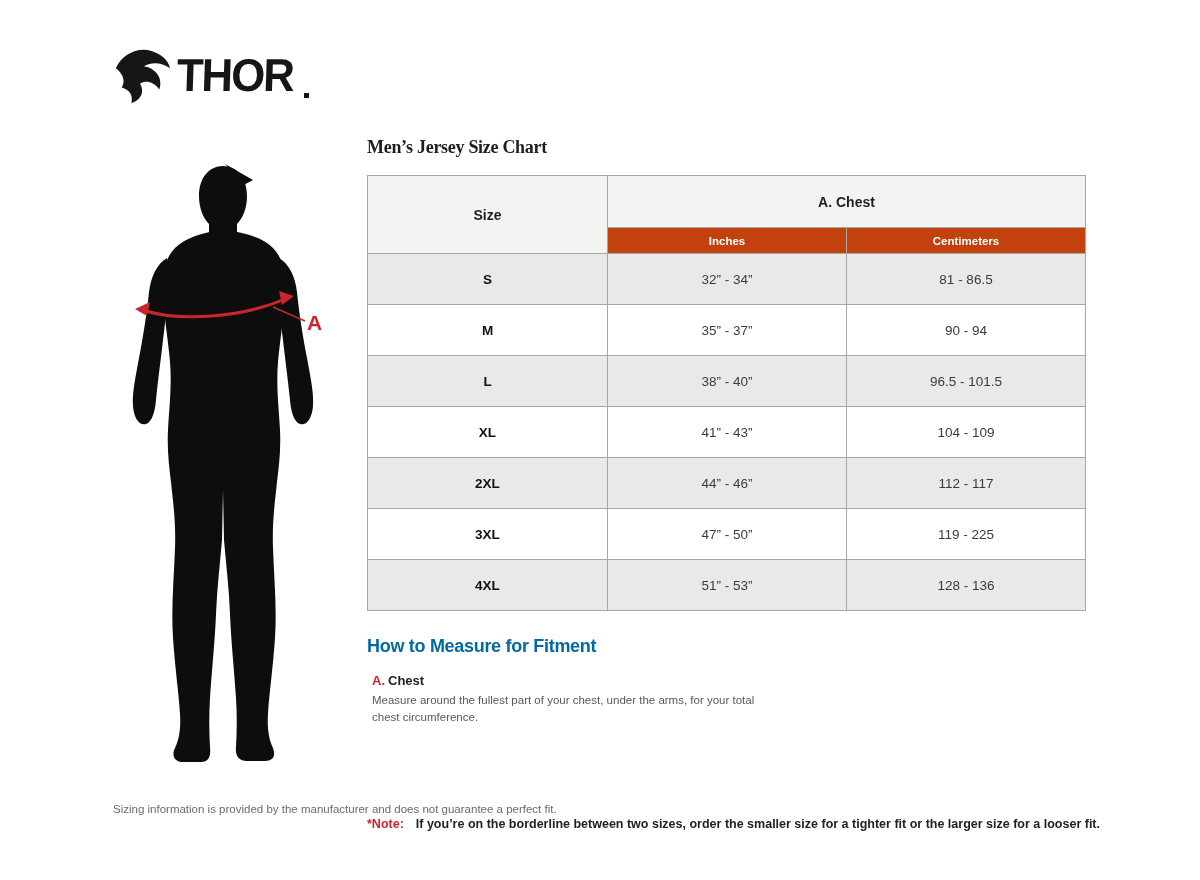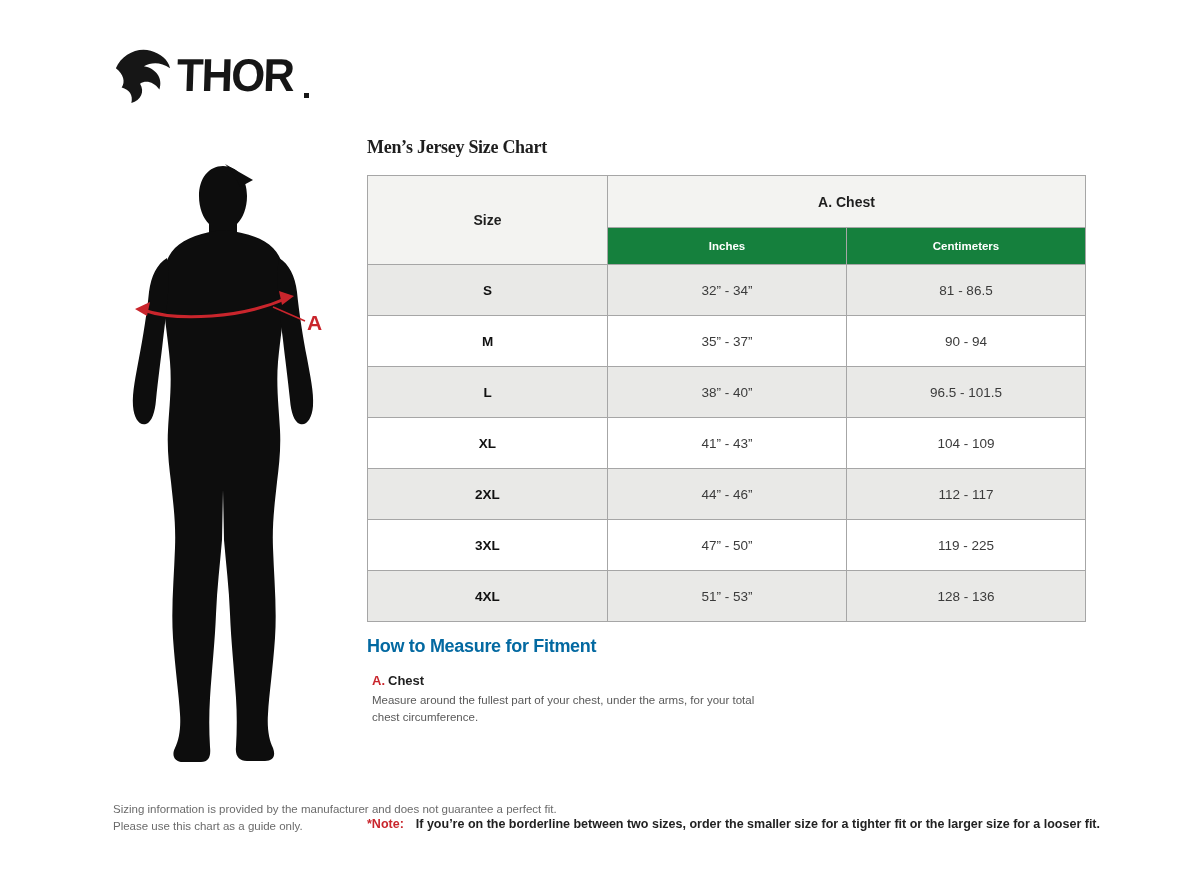--- a/index.html
+++ b/index.html
@@ -20,21 +20,21 @@
 
   
   .chart-title { position: absolute; left: 367px; top: 137px; font-size: 18px; font-weight: bold;
                  color: #1e1e1e; letter-spacing: -0.3px; font-family: Liberation Serif, serif; }
 
   table.size-table { position: absolute; left: 367px; top: 175px; width: 718px;
                      border-collapse: collapse; table-layout: fixed; border-radius: 31px; }
   table.size-table td { border: 1px solid #a6a6a6; text-align: center; vertical-align: middle; }
   td.size-hdr   { background: #f3f3f1; font-weight: bold; font-size: 14px; color: #1e1e1e; }
   td.group-hdr  { background: #f3f3f1; font-weight: bold; font-size: 14px; color: #1e1e1e; height: 52px; }
-  tr.bar-row td { background: #15803d; color: #ffffff; font-weight: bold; font-size: 11.5px; height: 37px; }
+  tr.bar-row td { background: #c2410c; color: #ffffff; font-weight: bold; font-size: 11.5px; height: 26px; }
   tr.data-row td { height: 51px; font-size: 13.5px; color: #3b3b3b; }
   tr.data-row td.size-cell { font-weight: bold; font-size: 13.5px; color: #111111; }
   tr.data-row.alt td { background: #e9e9e7; }
   tr.data-row.plain td { background: #ffffff; }
 
   .measure-heading { position: absolute; left: 367px; top: 636px; font-size: 18px; font-weight: bold;
                      color: #0369a1; letter-spacing: -0.3px; }
   .measure-item { position: absolute; left: 372px; top: 673px; width: 390px; }
   .measure-item .item-title { font-size: 13px; font-weight: bold; color: #1e1e1e; }
   .measure-item .item-letter { color: #c9252c; margin-right: 3px; }
@@ -160,14 +160,13 @@
   </div>
   <div class="item-desc">Measure around the fullest part of your chest, under the arms, for your total chest circumference.</div>
 </div>
 
 <div class="note-line">
   <span class="note-label">*Note:</span><span>If you’re on the borderline between two sizes, order the smaller size for a tighter fit or the larger size for a looser fit.</span>
 </div>
 
 <div class="footer">
   <div>Sizing information is provided by the manufacturer and does not guarantee a perfect fit.</div>
-  <div>Please use this chart as a guide only.</div>
 </div>
 
 </body></html>

